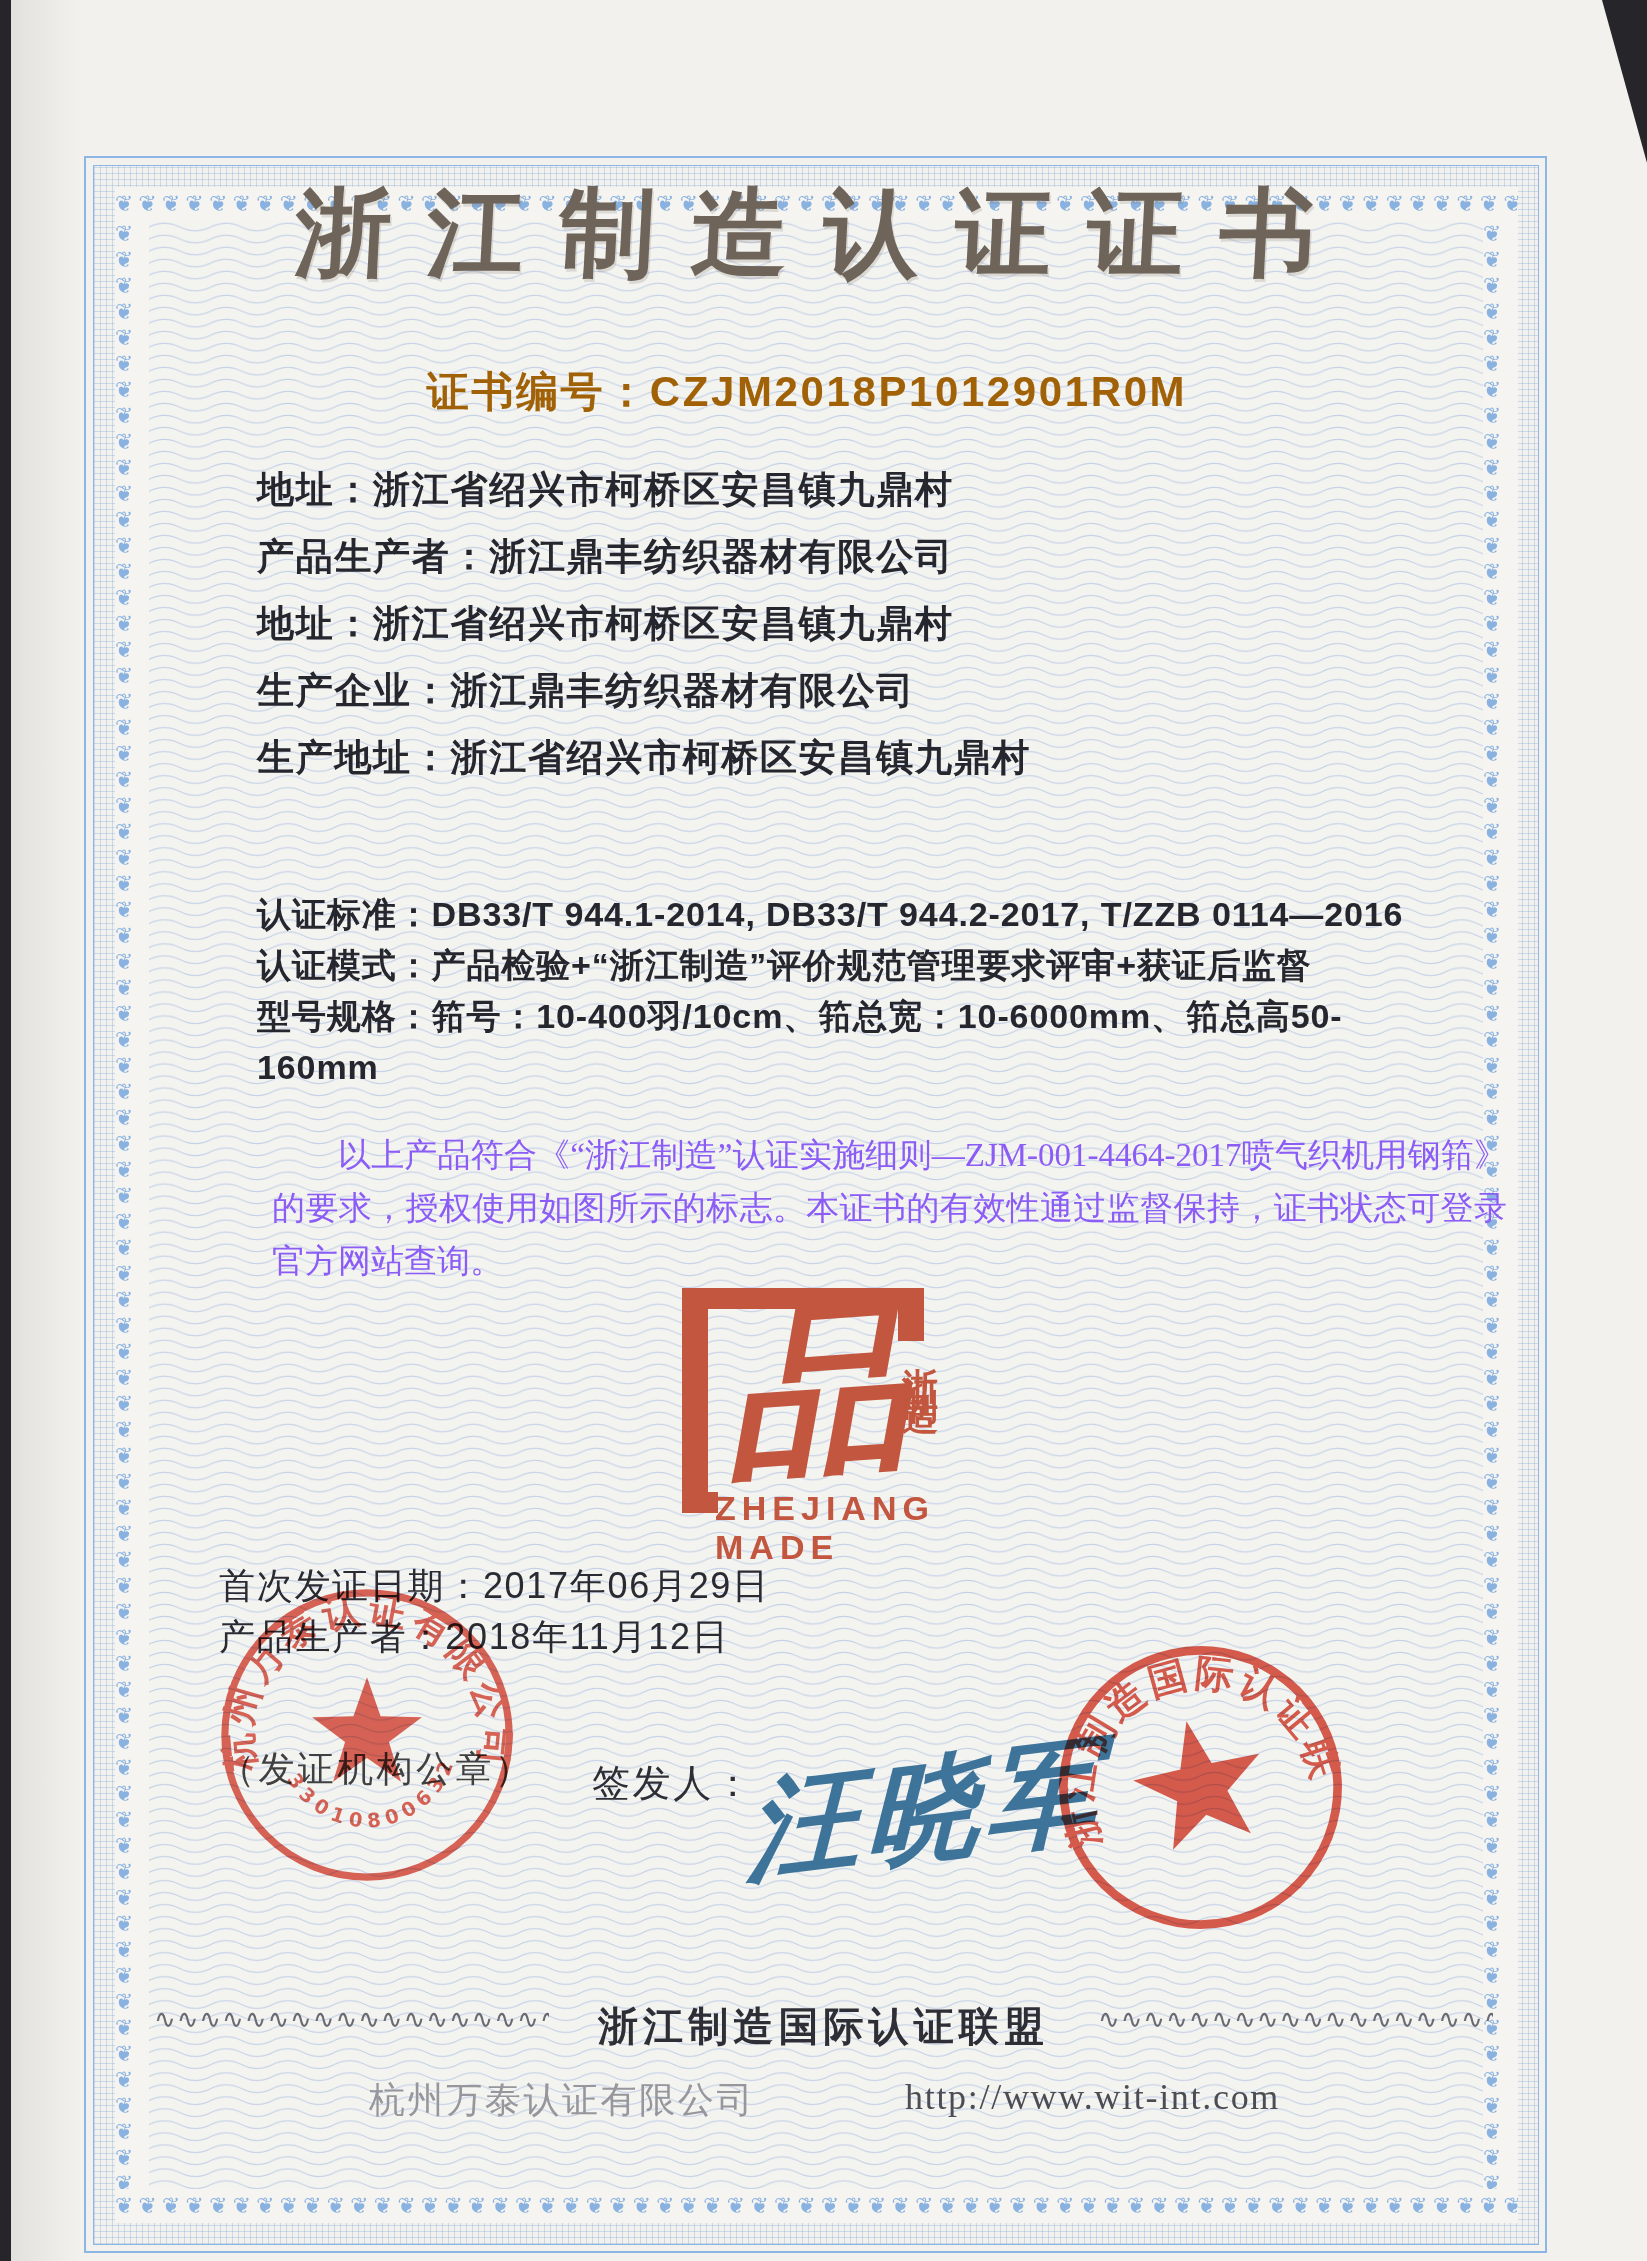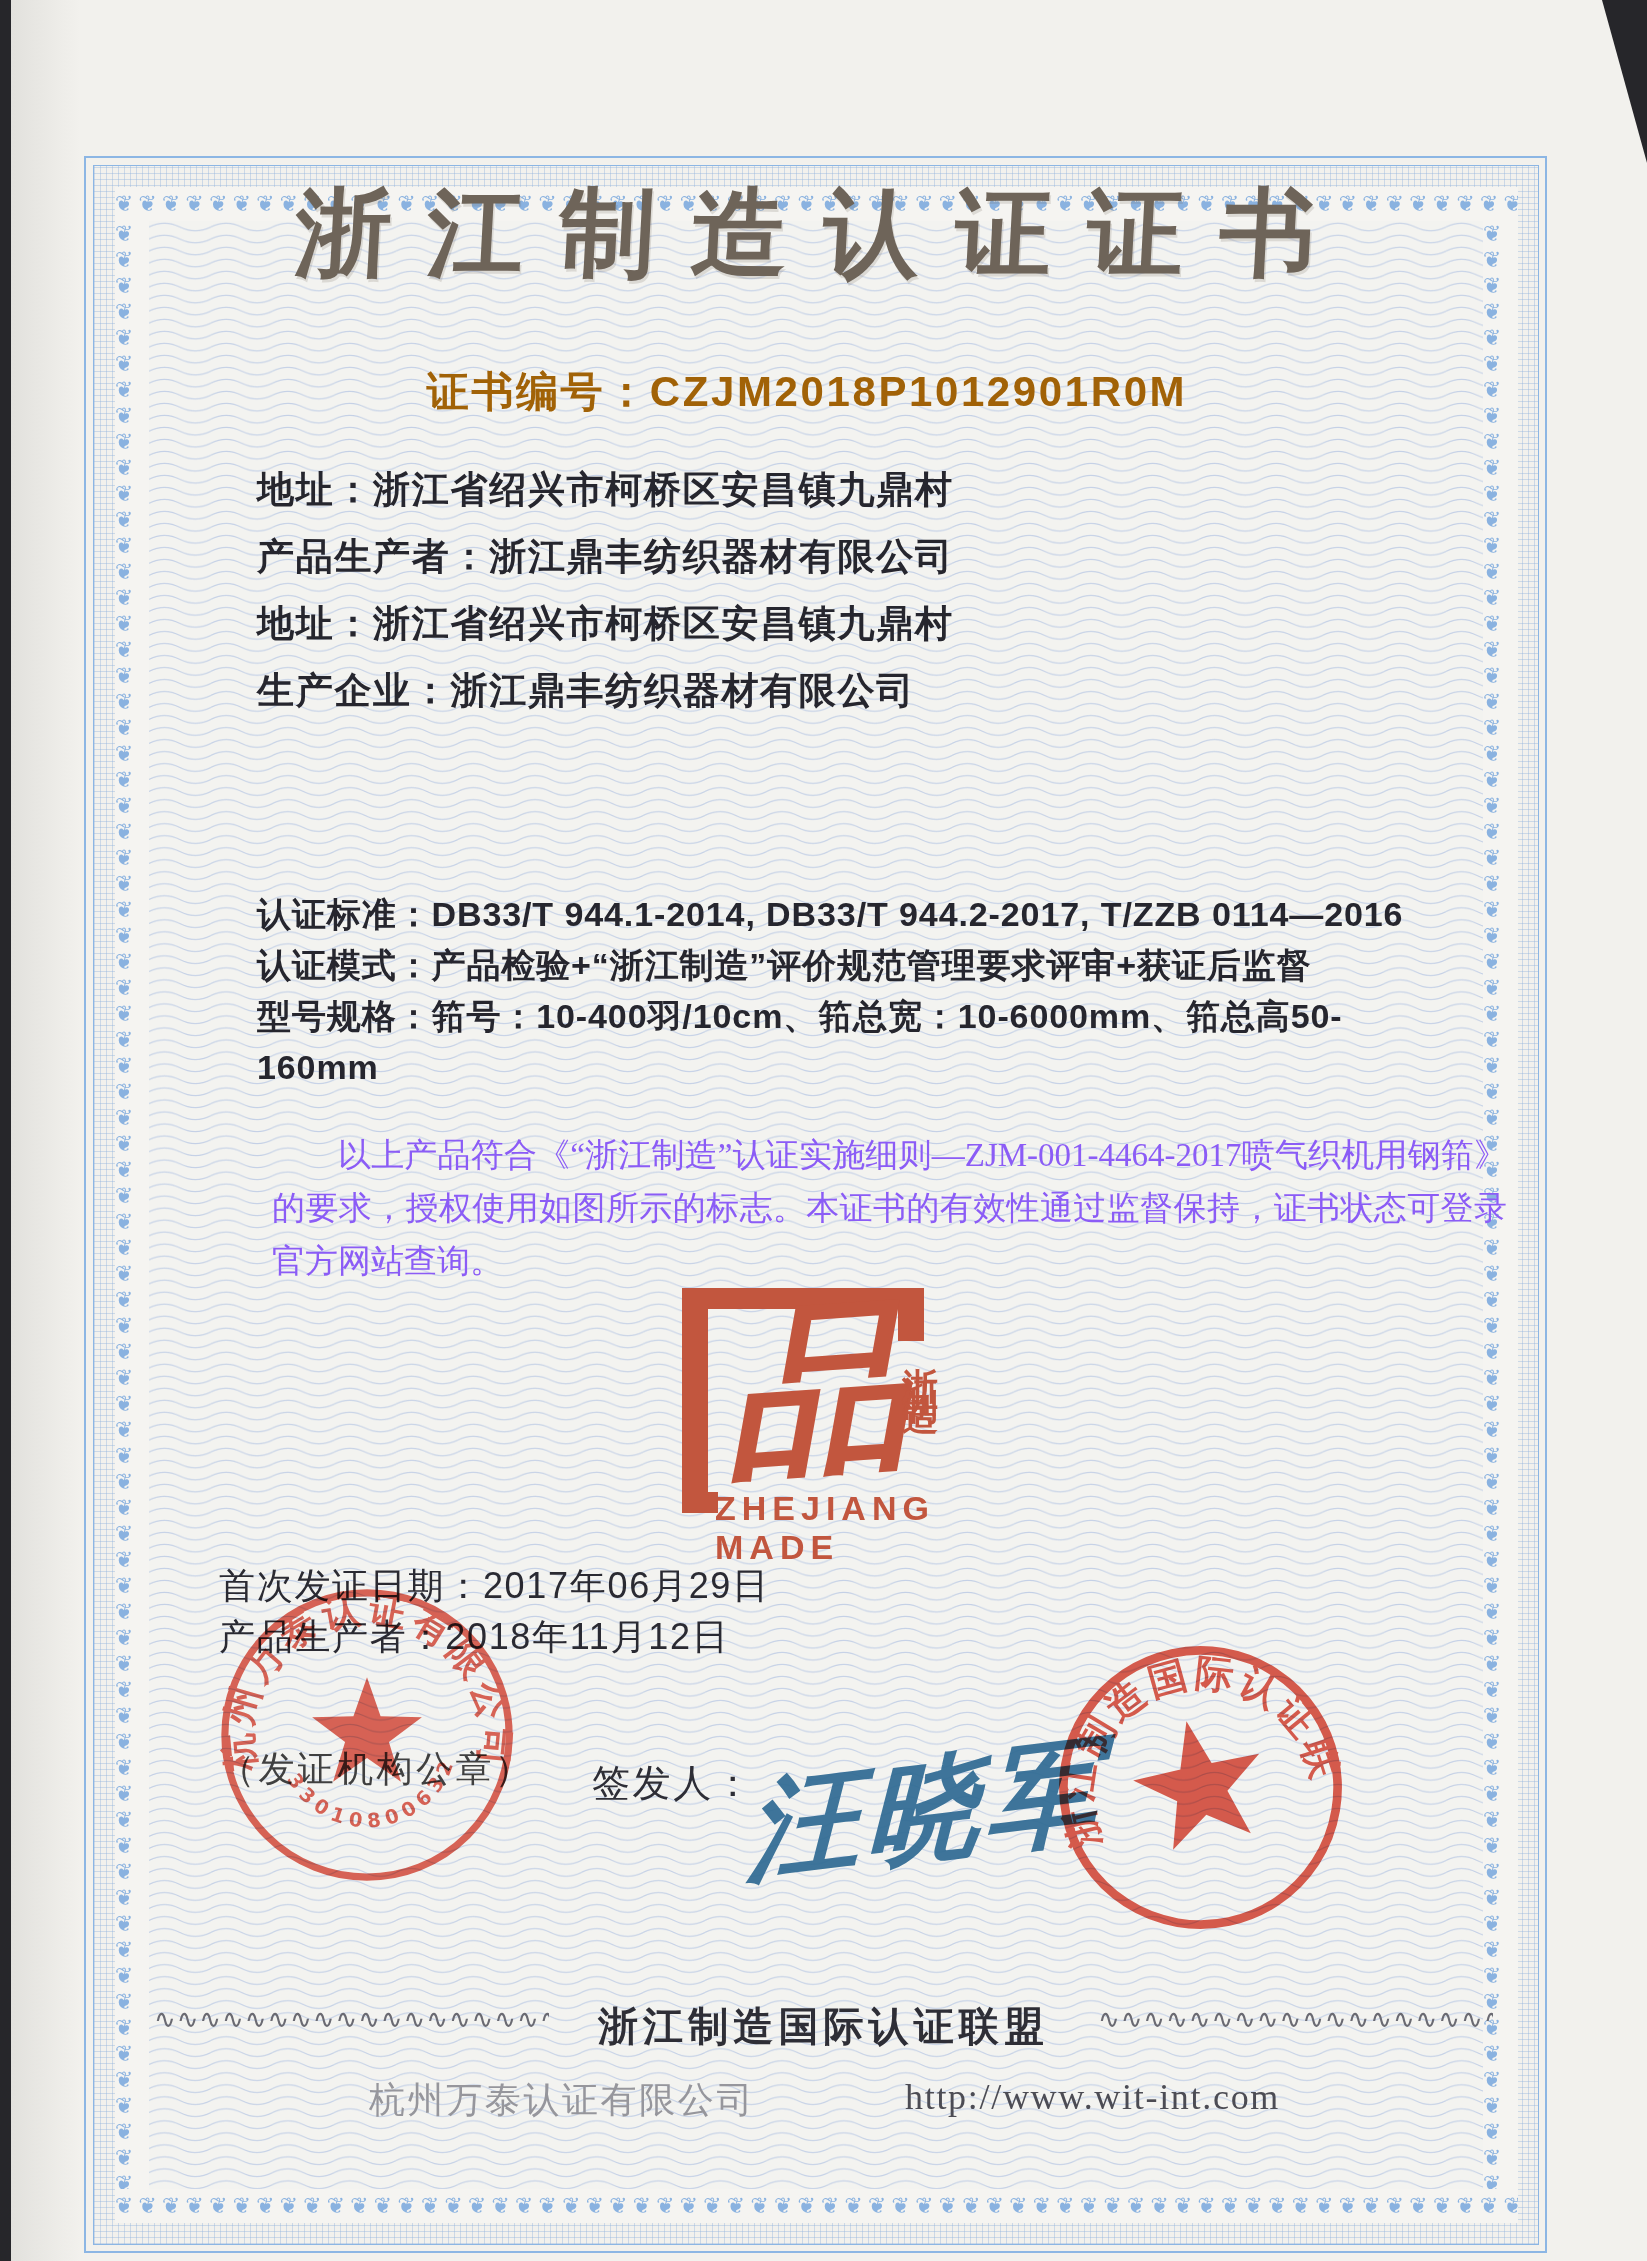--- a/index.html
+++ b/index.html
@@ -114,20 +114,21 @@
 </svg>
 
 <div class="abs" id="title">浙江制造认证证书</div>
 <div class="abs" id="cert-no">证书编号：CZJM2018P1012901R0M</div>
 
 <div class="abs" id="info-block">
   <div class="line">地址：浙江省绍兴市柯桥区安昌镇九鼎村</div>
   <div class="line">产品生产者：浙江鼎丰纺织器材有限公司</div>
   <div class="line">地址：浙江省绍兴市柯桥区安昌镇九鼎村</div>
   <div class="line">生产企业：浙江鼎丰纺织器材有限公司</div>
+  <div class="line">生产地址：浙江省绍兴市柯桥区安昌镇九鼎村</div>
 </div>
 
 <div class="abs" id="detail-block">
   <div class="line">认证标准：DB33/T 944.1-2014, DB33/T 944.2-2017, T/ZZB 0114—2016</div>
   <div class="line">认证模式：产品检验+“浙江制造”评价规范管理要求评审+获证后监督</div>
   <div class="line">型号规格：筘号：10-400羽/10cm、筘总宽：10-6000mm、筘总高50-160mm</div>
 </div>
 
 <div class="abs" id="paragraph">以上产品符合《“浙江制造”认证实施细则—ZJM-001-4464-2017喷气织机用钢筘》的要求，授权使用如图所示的标志。本证书的有效性通过监督保持，证书状态可登录官方网站查询。</div>
 

